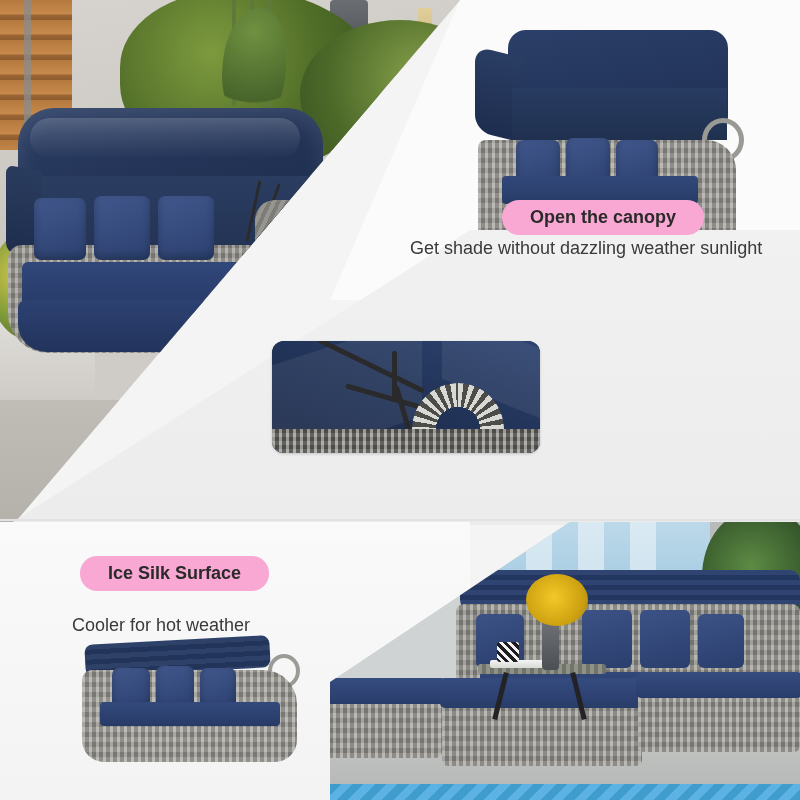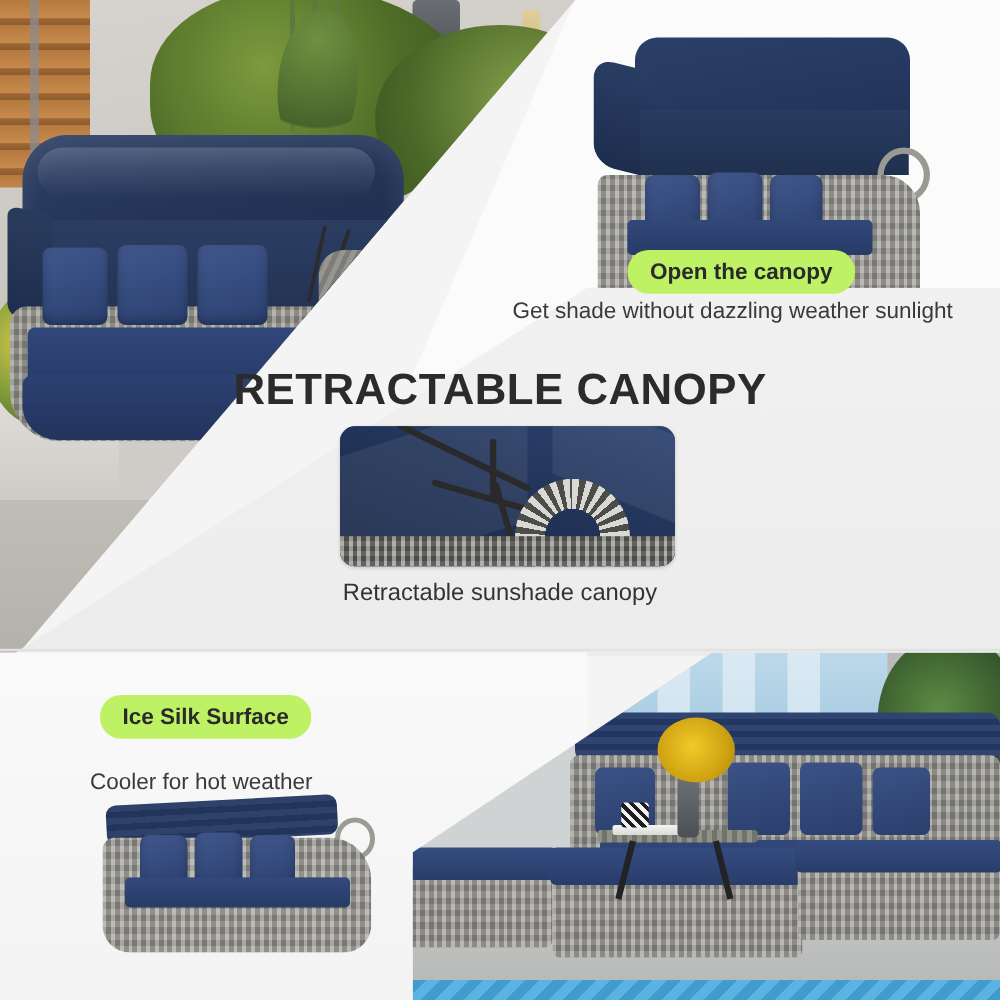--- a/index.html
+++ b/index.html
@@ -177,22 +177,22 @@
   .br-bottle{position:absolute;left:212px;top:98px;width:17px;height:50px;border-radius:4px;
     background:linear-gradient(180deg,#6e7175,#4c4f53);}
   .br-flower{position:absolute;left:196px;top:52px;width:62px;height:52px;border-radius:50%;
     background:radial-gradient(circle at 45% 45%,#f2c928,#cfa312 60%,#a8830d 100%);}
   .br-cup{position:absolute;left:167px;top:120px;width:22px;height:20px;border-radius:3px;
     background:repeating-linear-gradient(45deg,#1e1e20 0 3px,#f2f2f2 3px 6px);}
   .br-books{position:absolute;left:160px;top:138px;width:54px;height:8px;border-radius:2px;
     background:linear-gradient(180deg,#f4f4f2,#d9d9d6);}
 
   
-  .badge{position:absolute;display:inline-block;background:#bef264;border-radius:17px;
-    padding:7px 18px;font-size:18px;font-weight:bold;color:#2a2a2a;white-space:nowrap;}
+  .badge{position:absolute;display:inline-block;background:#f9a8d4;border-radius:17px;
+    padding:7px 28px;font-size:18px;font-weight:bold;color:#2a2a2a;white-space:nowrap;}
   .sub{position:absolute;font-size:18px;color:#3a3a3a;white-space:nowrap;}
 
   #badge-open{left:502px;top:200px;}
   #sub-open{left:410px;top:238px;}
   #badge-ice{left:80px;top:556px;}
   #sub-ice{left:72px;top:592px;margin-top:23px;}
 </style>
 </head>
 <body>
 
@@ -239,36 +239,34 @@
     <div class="tr-base"></div>
     <div class="pillow" style="left:186px;top:140px;width:44px;height:48px;"></div>
     <div class="pillow" style="left:236px;top:138px;width:44px;height:50px;"></div>
     <div class="pillow" style="left:286px;top:140px;width:42px;height:48px;"></div>
     <div class="tr-seat"></div>
   </div>
 
   <div id="band-center"></div>
   <div id="band-divider"></div>
 
-  <div id="headline">RETRACTABLE CANOPY</div>
 
   <div id="inset-wrap">
     <div class="ins-fabric"></div>
     <div class="ins-panel" style="left:0;top:0;width:150px;height:100px;transform:skewY(-18deg);"></div>
     <div class="ins-panel" style="left:170px;top:-10px;width:110px;height:70px;transform:skewY(22deg);"></div>
     <div class="ins-rib" style="left:40px;top:22px;width:118px;height:5px;transform:rotate(26deg);"></div>
     <div class="ins-rib" style="left:72px;top:54px;width:86px;height:5px;transform:rotate(16deg);"></div>
     <div class="ins-rib" style="left:120px;top:10px;width:5px;height:50px;"></div>
     <div class="ins-rib" style="left:128px;top:44px;width:5px;height:46px;transform:rotate(-16deg);"></div>
     <div class="ins-hoop"></div>
     <div class="ins-wicker"></div>
   </div>
 
   <div id="caption-center">
-    <div>Retractable sunshade canopy</div>
   </div>
 
   <div class="scene" id="panel-bottom-left">
     <div class="bl-canopy-fold"></div>
     <div class="bl-ring"></div>
     <div class="bl-base"></div>
     <div class="pillow" style="left:112px;top:146px;width:38px;height:42px;"></div>
     <div class="pillow" style="left:156px;top:144px;width:38px;height:44px;"></div>
     <div class="pillow" style="left:200px;top:146px;width:36px;height:42px;"></div>
     <div class="bl-seat"></div>

